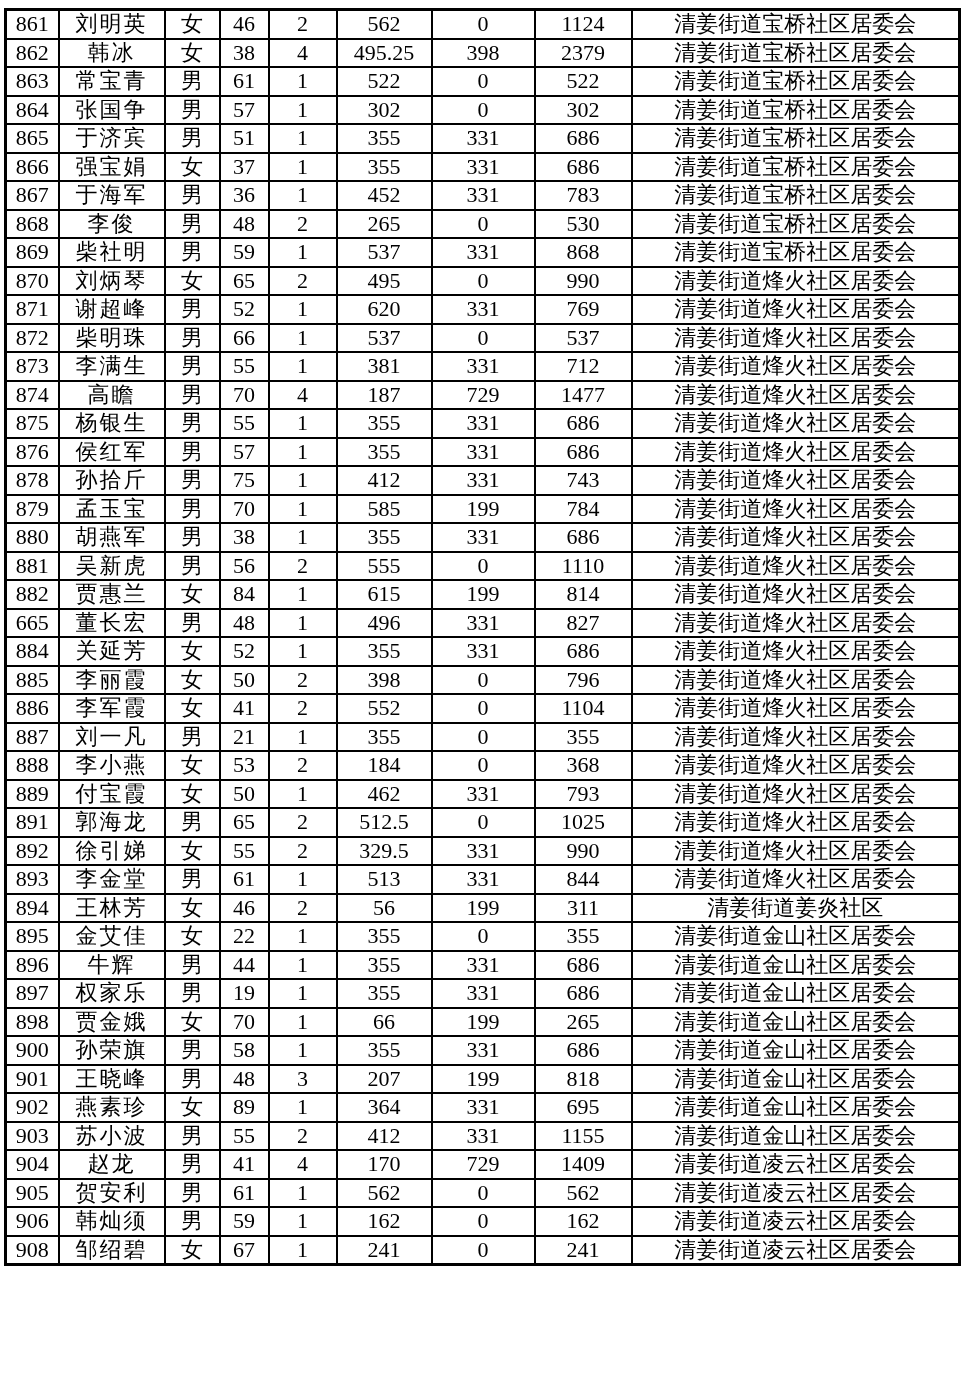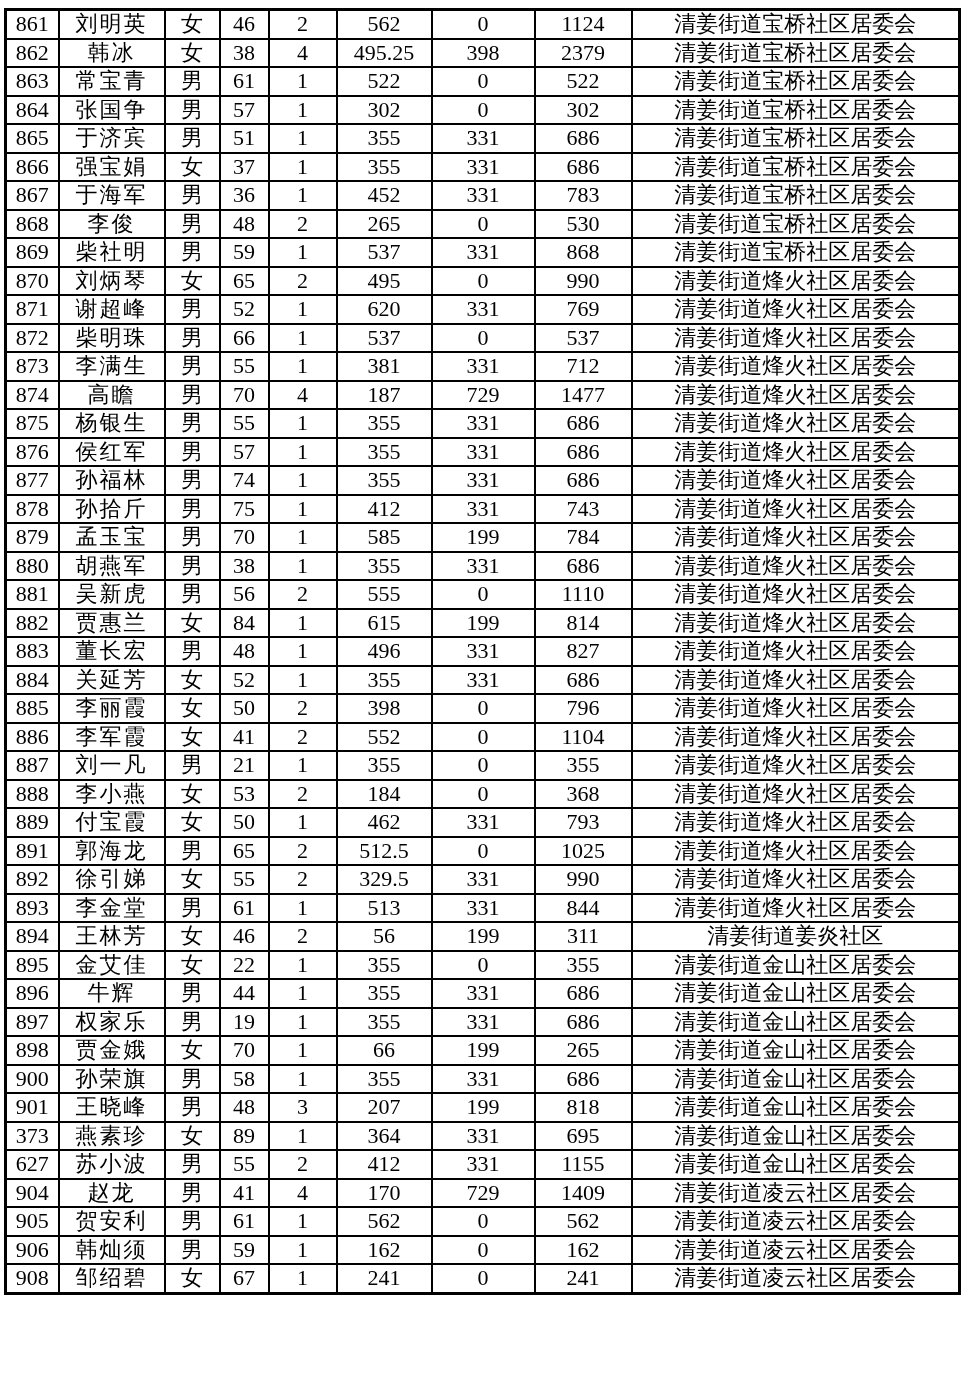--- a/index.html
+++ b/index.html
@@ -241,31 +241,20 @@
           <td data-name="cell-name">侯红军</td>
           <td data-name="cell-gender">男</td>
           <td data-name="cell-age">57</td>
           <td data-name="cell-persons">1</td>
           <td data-name="cell-amount">355</td>
           <td data-name="cell-subsidy">331</td>
           <td data-name="cell-total">686</td>
           <td data-name="cell-community">清姜街道烽火社区居委会</td>
         </tr>
         <tr data-name="table-row">
-          <td data-name="cell-serial">877</td>
-          <td data-name="cell-name">孙福林</td>
-          <td data-name="cell-gender">男</td>
-          <td data-name="cell-age">74</td>
-          <td data-name="cell-persons">1</td>
-          <td data-name="cell-amount">355</td>
-          <td data-name="cell-subsidy">331</td>
-          <td data-name="cell-total">686</td>
-          <td data-name="cell-community">清姜街道烽火社区居委会</td>
-        </tr>
-        <tr data-name="table-row">
           <td data-name="cell-serial">878</td>
           <td data-name="cell-name">孙拾斤</td>
           <td data-name="cell-gender">男</td>
           <td data-name="cell-age">75</td>
           <td data-name="cell-persons">1</td>
           <td data-name="cell-amount">412</td>
           <td data-name="cell-subsidy">331</td>
           <td data-name="cell-total">743</td>
           <td data-name="cell-community">清姜街道烽火社区居委会</td>
         </tr>
@@ -307,21 +296,21 @@
           <td data-name="cell-name">贾惠兰</td>
           <td data-name="cell-gender">女</td>
           <td data-name="cell-age">84</td>
           <td data-name="cell-persons">1</td>
           <td data-name="cell-amount">615</td>
           <td data-name="cell-subsidy">199</td>
           <td data-name="cell-total">814</td>
           <td data-name="cell-community">清姜街道烽火社区居委会</td>
         </tr>
         <tr data-name="table-row">
-          <td data-name="cell-serial">883</td>
+          <td data-name="cell-serial">665</td>
           <td data-name="cell-name">董长宏</td>
           <td data-name="cell-gender">男</td>
           <td data-name="cell-age">48</td>
           <td data-name="cell-persons">1</td>
           <td data-name="cell-amount">496</td>
           <td data-name="cell-subsidy">331</td>
           <td data-name="cell-total">827</td>
           <td data-name="cell-community">清姜街道烽火社区居委会</td>
         </tr>
         <tr data-name="table-row">
@@ -494,32 +483,32 @@
           <td data-name="cell-name">王晓峰</td>
           <td data-name="cell-gender">男</td>
           <td data-name="cell-age">48</td>
           <td data-name="cell-persons">3</td>
           <td data-name="cell-amount">207</td>
           <td data-name="cell-subsidy">199</td>
           <td data-name="cell-total">818</td>
           <td data-name="cell-community">清姜街道金山社区居委会</td>
         </tr>
         <tr data-name="table-row">
-          <td data-name="cell-serial">373</td>
+          <td data-name="cell-serial">902</td>
           <td data-name="cell-name">燕素珍</td>
           <td data-name="cell-gender">女</td>
           <td data-name="cell-age">89</td>
           <td data-name="cell-persons">1</td>
           <td data-name="cell-amount">364</td>
           <td data-name="cell-subsidy">331</td>
           <td data-name="cell-total">695</td>
           <td data-name="cell-community">清姜街道金山社区居委会</td>
         </tr>
         <tr data-name="table-row">
-          <td data-name="cell-serial">627</td>
+          <td data-name="cell-serial">903</td>
           <td data-name="cell-name">苏小波</td>
           <td data-name="cell-gender">男</td>
           <td data-name="cell-age">55</td>
           <td data-name="cell-persons">2</td>
           <td data-name="cell-amount">412</td>
           <td data-name="cell-subsidy">331</td>
           <td data-name="cell-total">1155</td>
           <td data-name="cell-community">清姜街道金山社区居委会</td>
         </tr>
         <tr data-name="table-row">

